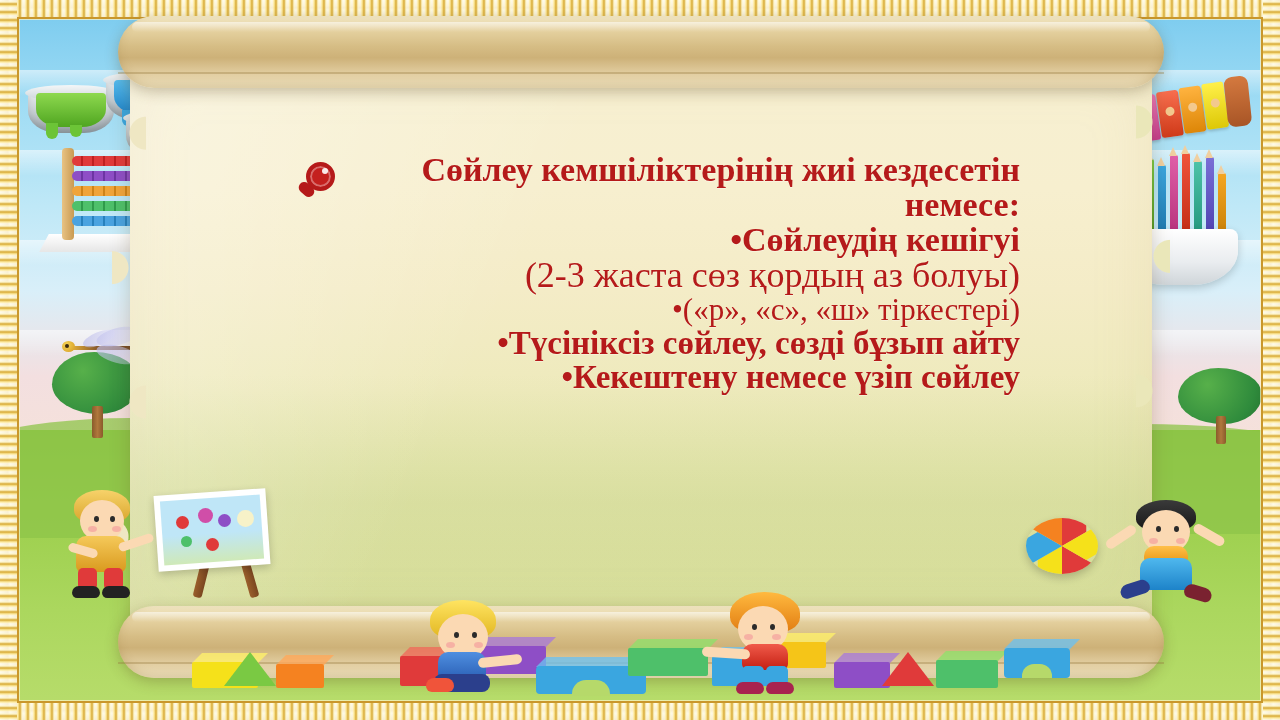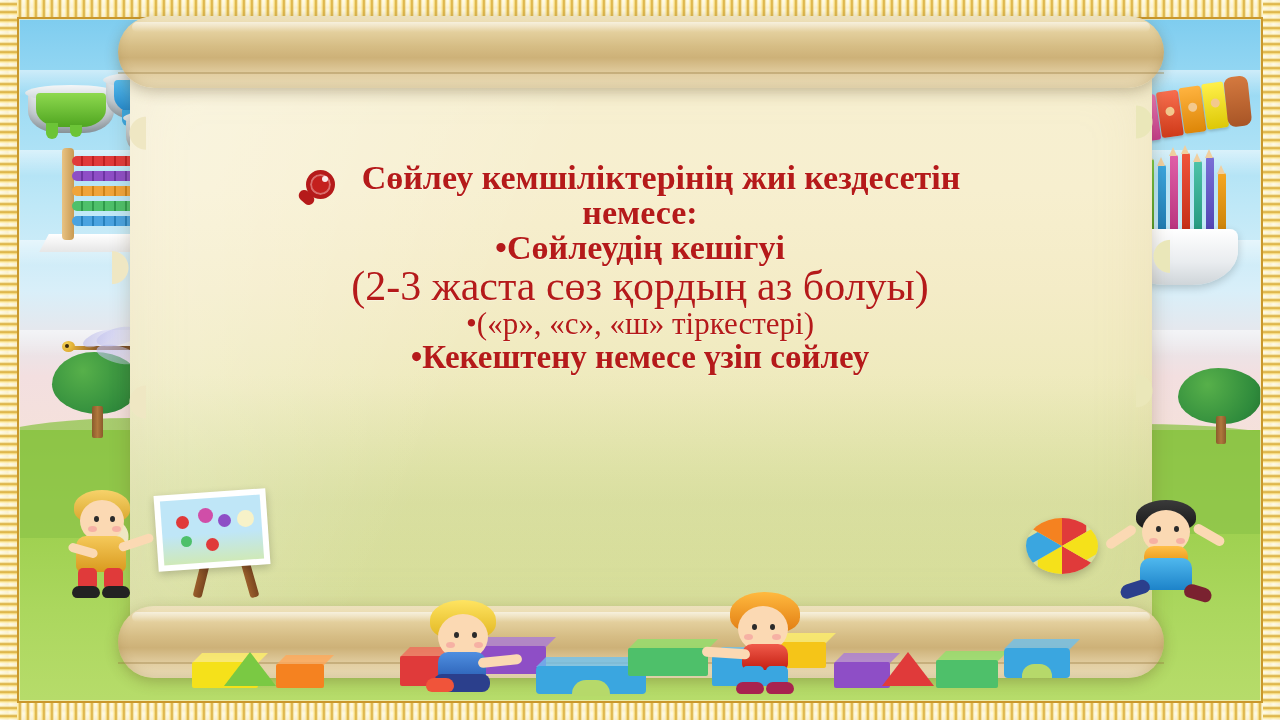--- a/index.html
+++ b/index.html
@@ -89,21 +89,21 @@
           #f2e7c4 0%, #e6d3a2 18%, #d6bd85 42%, #cdb178 58%, #e0cb9d 78%, #efe3c0 100%);
        box-shadow:0 4px 14px rgba(90,70,30,.30), inset 0 -3px 8px rgba(150,120,60,.25);}
   .roll.top{top:8px;}
   .roll.bot{top:598px;}
   .roll .lip{position:absolute;left:14px;right:14px;top:6px;height:10px;border-radius:6px;
        background:linear-gradient(to bottom,rgba(255,255,255,.55),rgba(255,255,255,0));}
   .roll .shadowline{position:absolute;left:0;right:0;bottom:14px;height:2px;
        background:rgba(150,120,60,.35);}
 
   
-  .textblock{position:absolute;left:150px;top:160px;width:760px;text-align:center;}
+  .textblock{position:absolute;left:150px;top:152px;width:760px;text-align:right;}
   .line{color:#B51A1A;line-height:1.03;margin:0;white-space:nowrap;
         text-shadow:0 1px 0 rgba(255,255,255,.35);}
   .line.b{font-weight:bold;}
   .line.n{font-weight:normal;}
 
   .magnifier{position:absolute;left:4px;top:8px;width:50px;height:40px;}
   .mg-ring{position:absolute;left:8px;top:0;width:29px;height:29px;border-radius:50%;
        border:4px solid #B51A1A;background:#C4201E;box-sizing:border-box;
        box-shadow:inset 0 0 0 2px rgba(255,255,255,.35);}
   .mg-glint{position:absolute;left:24px;top:6px;width:6px;height:6px;border-radius:50%;
@@ -331,22 +331,23 @@
 
   <div class="textblock" style="left:260px;width:760px">
     <div class="magnifier" style="left:38px;top:10px">
       <div class="mg-handle"></div>
       <div class="mg-ring"></div>
       <div class="mg-glint"></div>
     </div>
     <p class="line b" style="font-size:34px;padding-left:42px">Сөйлеу кемшіліктерінің жиі кездесетін</p>
     <p class="line b" style="font-size:34px">немесе:</p>
     <p class="line b" style="font-size:34px">•Сөйлеудің кешігуі</p>
-    <p class="line n" style="font-size:42px">(2-3 жаста сөз қордың аз болуы)</p>
+    <p class="line n" style="font-size:36px">(2-3 жаста сөз қордың аз болуы)</p>
     <p class="line n" style="font-size:31px">•(«р», «с», «ш» тіркестері)</p>
+    <p class="line b" style="font-size:33px">•Түсініксіз сөйлеу, сөзді бұзып айту</p>
     <p class="line b" style="font-size:33px">•Кекештену немесе үзіп сөйлеу</p>
   </div>
 
   <div class="art" style="left:48px;top:486px;width:240px;height:110px">
     <div class="easel-leg" style="left:150px;top:66px;width:9px;height:46px;transform:rotate(14deg)"></div>
     <div class="easel-leg" style="left:196px;top:64px;width:9px;height:48px;transform:rotate(-16deg)"></div>
     <div class="easel-canvas" style="left:108px;top:6px;width:112px;height:76px;transform:rotate(-4deg)"></div>
     <div class="easel-pic" style="left:114px;top:12px;width:100px;height:64px;transform:rotate(-4deg)"></div>
     <div class="flower" style="left:128px;top:30px;width:13px;height:13px;background:#e03a3a"></div>
     <div class="flower" style="left:150px;top:22px;width:15px;height:15px;background:#d04ea8"></div>

